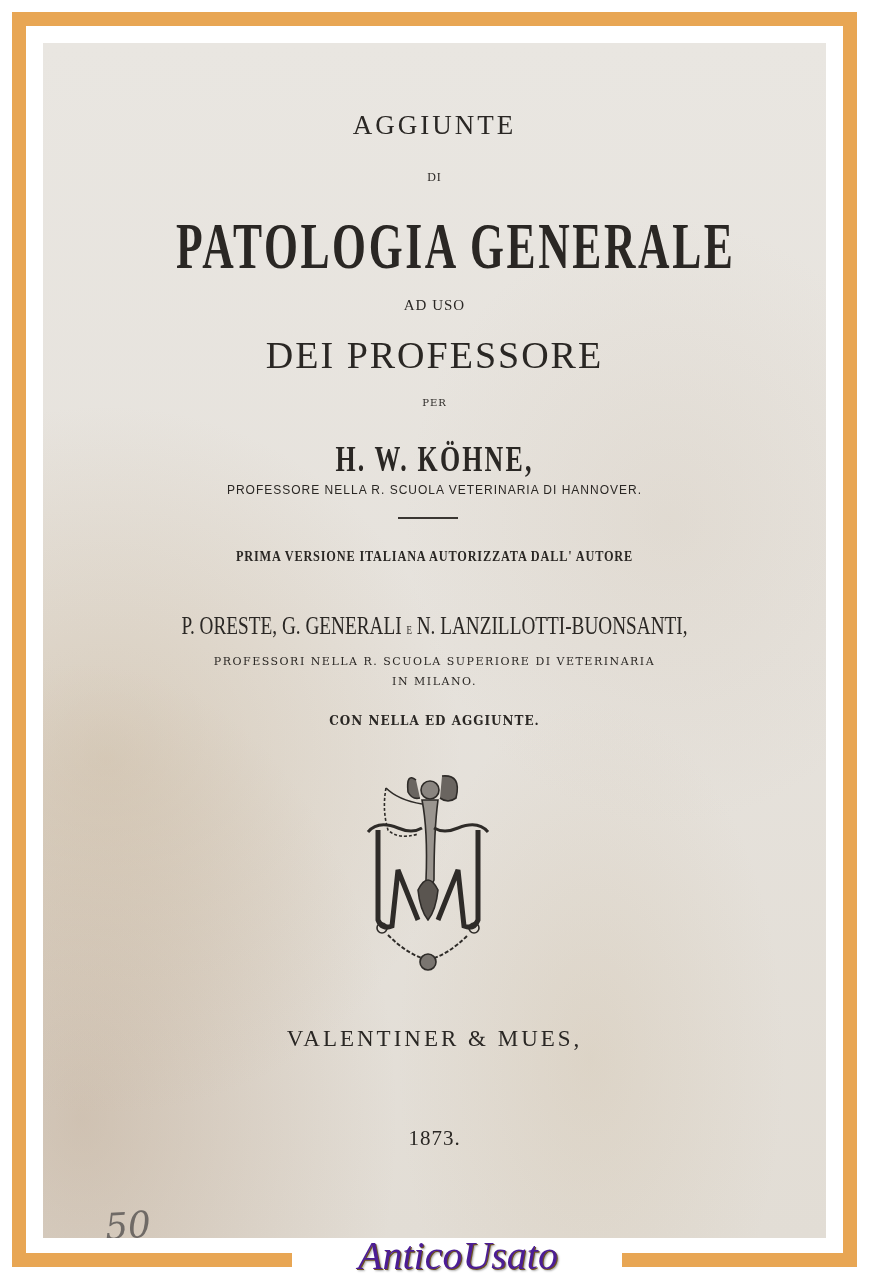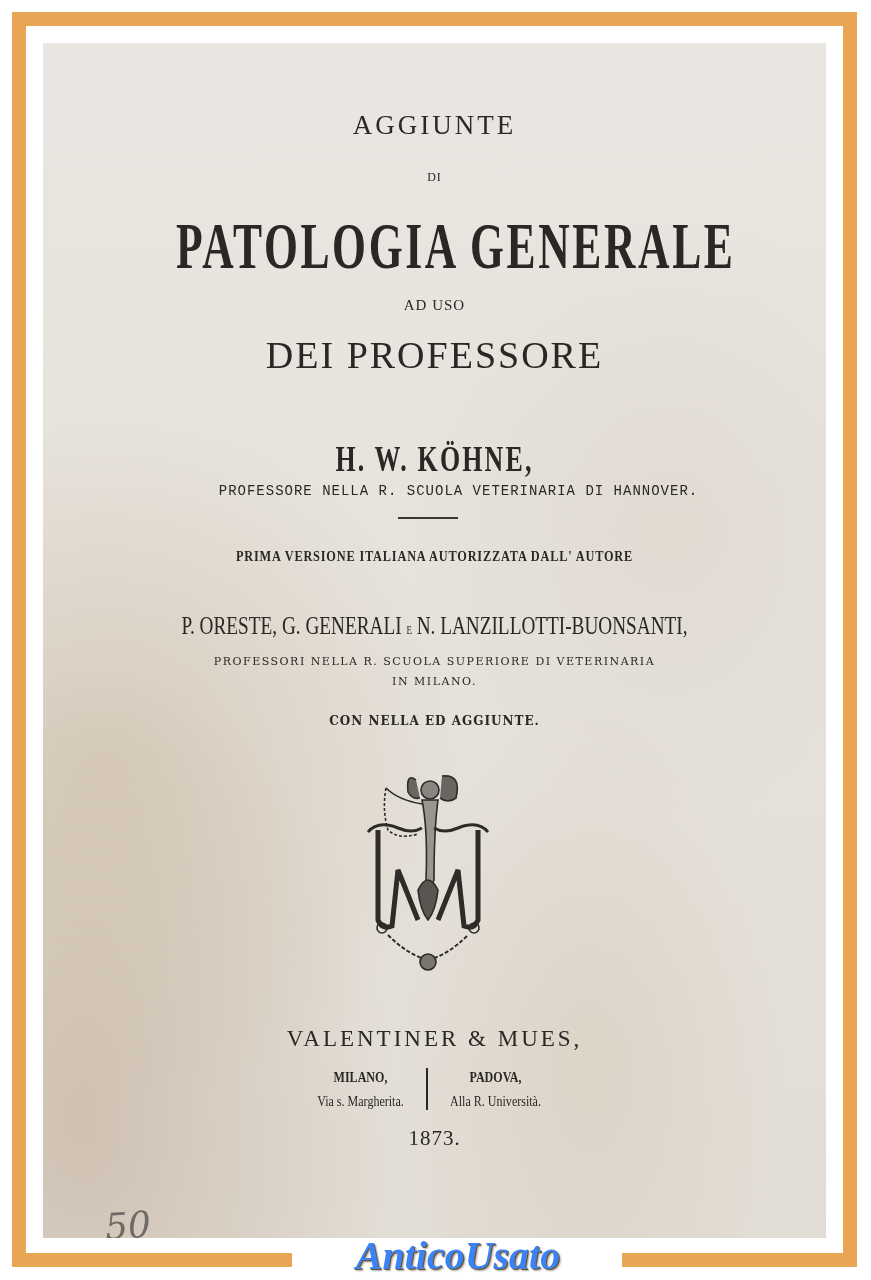--- a/index.html
+++ b/index.html
@@ -28,21 +28,21 @@
     top:165px; font-family:"Liberation Serif", serif; font-size:66px; font-weight:bold;
     transform:scaleX(0.66); letter-spacing:4px;
   }
   .aduso { top:254px; font-family:"Liberation Serif", serif; font-size:15px; letter-spacing:1px; }
   .dei { top:290px; font-family:"Liberation Serif", serif; font-size:38px; letter-spacing:2px; }
   .per { top:354px; font-family:"DejaVu Serif", serif; font-size:10px; letter-spacing:1px; }
   .author {
     top:395px; font-family:"Liberation Serif", serif; font-size:36px; font-weight:bold;
     transform:scaleX(0.72); letter-spacing:3px;
   }
-  .prof1 { top:440px; font-family:Liberation Mono, monospace; font-size:14px; letter-spacing:1px;margin-left:24px; }
+  .prof1 { top:440px; font-family:Liberation Sans, sans-serif; font-size:12px; letter-spacing:1px; }
   .rule { position:absolute; left:355px; top:474px; width:60px; height:2px; background:#3a3632; }
   .prima {
     top:505px; font-family:"Liberation Serif", serif; font-size:15px; font-weight:bold;
     transform:scaleX(0.82); letter-spacing:1px;
   }
   .perdott { top:544px; font-family:"DejaVu Serif", serif; font-size:10px; letter-spacing:1.5px; }
   .translators {
     top:568px; font-family:"Liberation Serif", serif; font-size:26px;
     transform:scaleX(0.74);
   }
@@ -60,36 +60,37 @@
   .addr .col div { line-height:24px; }
   .addr .sep { position:absolute; left:383px; top:2px; width:1.5px; height:42px; background:#2a2724; }
   .year { top:1083px; font-family:"Liberation Serif", serif; font-size:21px; letter-spacing:1px; }
   .handwriting {
     position:absolute; left:62px; top:1162px; font-family:"DejaVu Serif", serif;
     font-size:36px; color:#6f6a66; font-style:italic; transform:rotate(-4deg);
   }
   .logo-gap { position:absolute; left:292px; top:1240px; width:330px; height:40px; background:#ffffff; }
   .logo {
     position:absolute; left:300px; top:1232px; width:316px; text-align:center;
-    font-family:"Liberation Serif", serif; font-style:italic; font-weight:bold; font-size:40px;
-    color:#3b82f6; letter-spacing:0px;
+    font-family:"Liberation Serif", serif; font-style:italic; font-weight:normal; font-size:40px;
+    color:#4c1d95; letter-spacing:0px;
     text-shadow: 1px 1px 0 #6e5220, 2px 2px 2px rgba(0,0,0,0.35);
   }
 </style>
 </head>
 <body>
 
 <div class="frame"></div>
 
 <div class="paper">
   <div class="line manuale">AGGIUNTE</div>
   <div class="line di">DI</div>
   <div class="line title">PATOLOGIA  GENERALE</div>
   <div class="line aduso">AD USO</div>
   <div class="line dei">DEI PROFESSORE</div>
+  <div class="line per">PER</div>
   <div class="line author">H. W. KÖHNE,</div>
   <div class="line prof1">PROFESSORE NELLA R. SCUOLA VETERINARIA DI HANNOVER.</div>
   <div class="rule"></div>
   <div class="line prima">PRIMA  VERSIONE  ITALIANA  AUTORIZZATA  DALL' AUTORE</div>
   <div class="line translators"><span>P. ORESTE, G. GENERALI </span><span class="e">E</span><span> N. LANZILLOTTI-BUONSANTI,</span></div>
   <div class="line prof2">PROFESSORI NELLA R. SCUOLA SUPERIORE DI VETERINARIA</div>
   <div class="line inmilano">IN MILANO.</div>
   <div class="line note">CON NELLA ED AGGIUNTE.</div>
 
   <svg class="emblem" viewBox="0 0 140 210">
@@ -115,30 +116,19 @@
       <path d="M60 120 Q70 100 80 120 Q78 140 70 150 Q62 140 60 120 Z" fill="#5a5550"></path>
 
       <path d="M30 165 Q50 185 70 190 Q90 185 110 165" stroke-dasharray="4 2" stroke-width="2"></path>
       <circle cx="70" cy="192" r="8" fill="#7a7570"></circle>
       <circle cx="24" cy="158" r="5"></circle>
       <circle cx="116" cy="158" r="5"></circle>
     </g>
   </svg>
 
   <div class="line publisher">VALENTINER &amp; MUES,</div>
-  <div class="addr">
-    <div class="col left">
-      <div>MILANO,</div>
-      <div style="font-weight:normal">Via s. Margherita.</div>
-    </div>
-    <div class="sep"></div>
-    <div class="col right">
-      <div>PADOVA,</div>
-      <div style="font-weight:normal">Alla R. Università.</div>
-    </div>
-  </div>
   <div class="line year">1873.</div>
 
   <div class="handwriting">50</div>
 </div>
 
 <div class="logo-gap"></div>
 <div class="logo">AnticoUsato</div>
 
 </body></html>

